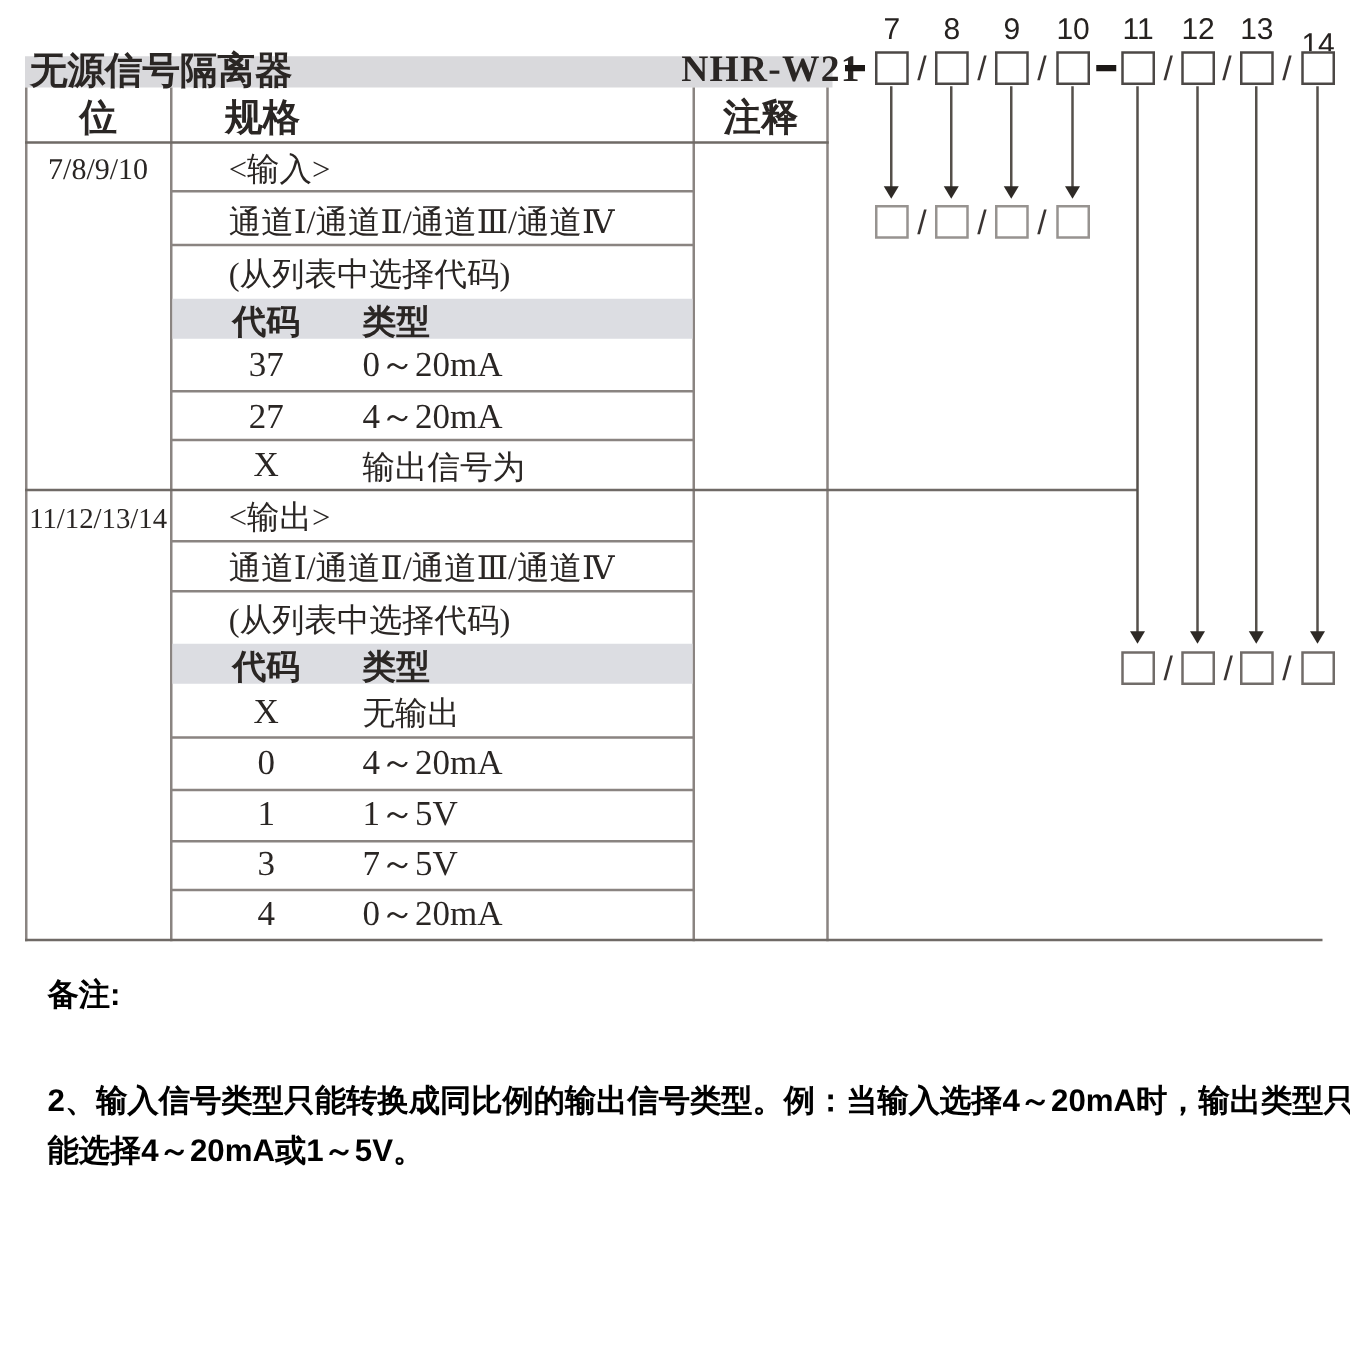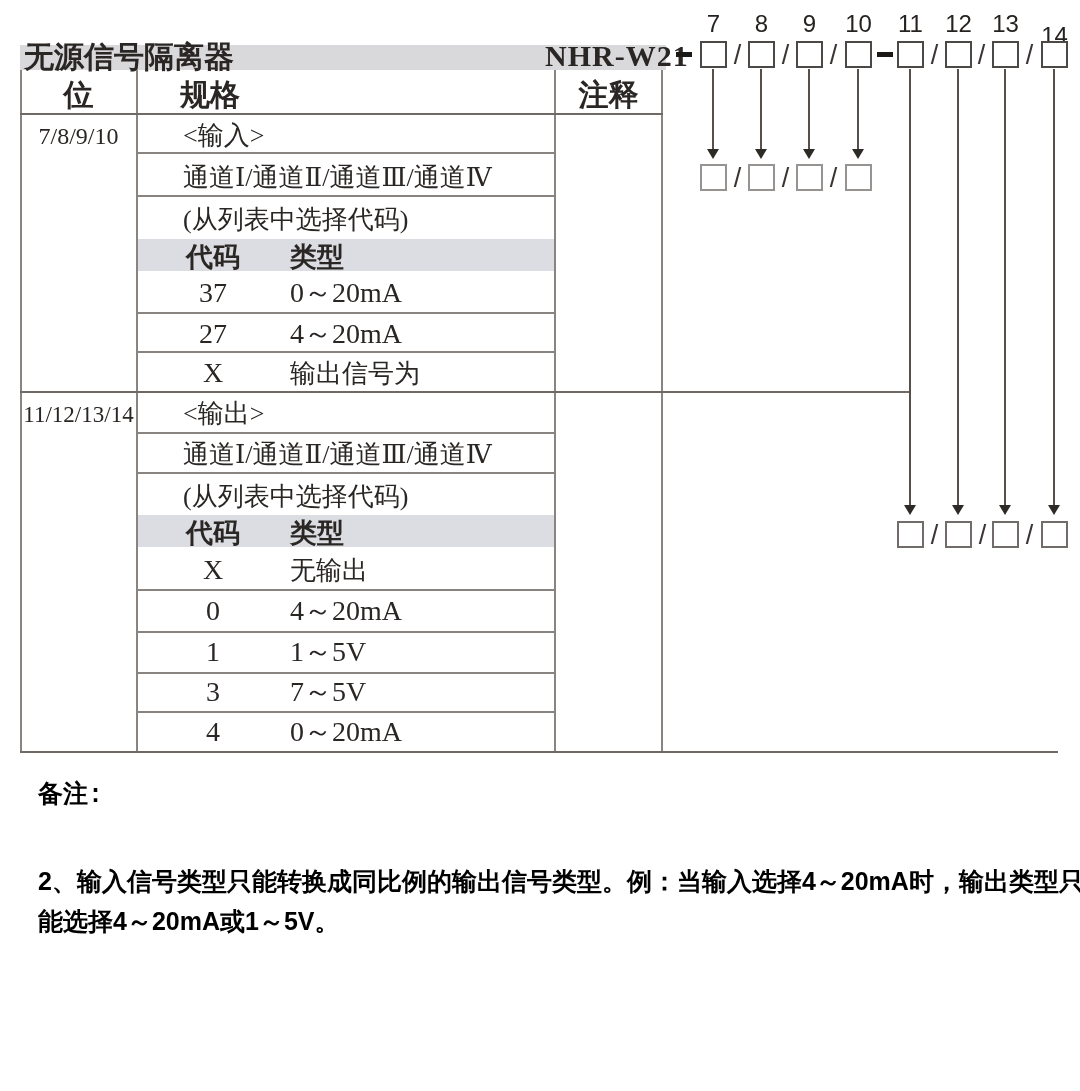--- a/index.html
+++ b/index.html
@@ -166,17 +166,17 @@
   <div class="ahead" style="left:1048px; top:505px;"></div>
 
   <div class="dbox mid" style="left:897px;  top:521px;"></div>
   <div class="dbox mid" style="left:945px;  top:521px;"></div>
   <div class="dbox mid" style="left:992px;  top:521px;"></div>
   <div class="dbox mid" style="left:1041px; top:521px;"></div>
   <div class="slash" style="left:924px;  top:520px;">/</div>
   <div class="slash" style="left:972px;  top:520px;">/</div>
   <div class="slash" style="left:1019px; top:520px;">/</div>
 
-  <div class="note" style="top:781px;font-family:Liberation Mono, monospace;">备注:</div>
+  <div class="note" style="top:781px;">备注:</div>
   <div class="note" style="top:866px;">2、输入信号类型只能转换成同比例的输出信号类型。例：当输入选择4～20mA时，输出类型只</div>
   <div class="note" style="top:906px;">能选择4～20mA或1～5V。</div>
 
 </div>
 
 </body></html>

